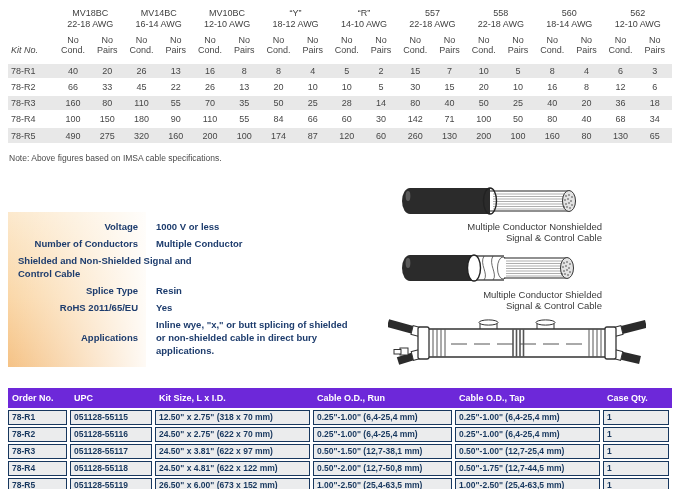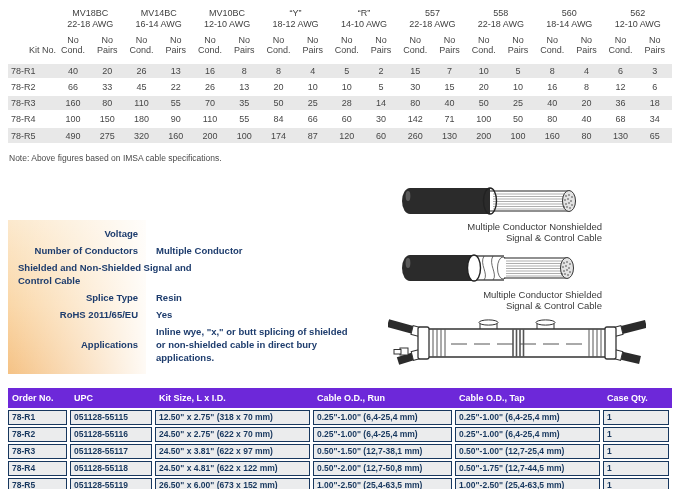--- a/index.html
+++ b/index.html
@@ -11,27 +11,27 @@
   
   .kit-table{
     position:absolute;left:8px;top:6px;width:664px;
     border-collapse:collapse;table-layout:fixed;color:#474747;
   }
   .kit-table th,.kit-table td{font-weight:normal;font-size:9px;text-align:center;padding:0;}
   .kit-table .grp-name{line-height:11px;color:#3f3f3f;}
   .kit-table .grp-awg{line-height:11px;color:#3f3f3f;}
   .kit-table thead tr.grp-row th{padding-bottom:5px;padding-top:2px;text-align:center;}
   .kit-table thead tr.sub-row th{padding-bottom:7px;line-height:10px;vertical-align:bottom;}
-  .kit-table thead th.kitno{ text-align:right;padding-left:3px;}
+  .kit-table thead th.kitno{ text-align:left;padding-left:3px;font-style:italic;}
   .kit-table tbody tr{height:16px;border-top:2px solid #fff;}
   .kit-table tbody tr.odd{background:#e8e8e8;}
   .kit-table tbody td:first-child{text-align:left;padding-left:3px;}
   .note{position:absolute;left:9px;top:153px;font-size:8.5px;color:#4a4a4a;}
   
-  .specs{position:absolute;left:8px;top:220px;width:365px;padding:6px 0 8px 0;}
+  .specs{position:absolute;left:8px;top:212px;width:365px;padding:6px 0 8px 0;}
   .spec-bg{
     position:absolute;left:0;top:0;width:138px;height:100%;
     background:
       linear-gradient(to right, rgba(255,255,255,0) 0%, rgba(255,255,255,0.92) 100%),
       linear-gradient(to bottom,#fce9cd 0%,#fad7a8 55%,#f5c285 100%);
   }
   .spec-row{display:flex;align-items:center;position:relative;padding:2px 0;}
   .spec-label{
     width:130px;padding-right:8px;text-align:right;flex:none;
     font-weight:bold;font-size:9.5px;color:#1d3c6d;line-height:12px;
@@ -311,20 +311,21 @@
       </tr>
     </tbody>
 </table>
 <div class="note">Note: Above figures based on IMSA cable specifications.</div>
 
 <div class="specs">
   <div class="spec-bg"></div>
   <div id="spec-rows">
       <div class="spec-row">
         <div class="spec-label">Voltage</div>
+        <div class="spec-value">1000 V or less</div>
       </div>
       <div class="spec-row">
         <div class="spec-label">Number of Conductors</div>
         <div class="spec-value">Multiple Conductor</div>
       </div>
       <div class="spec-row">
         <div class="spec-value">Shielded and Non-Shielded Signal and Control Cable</div>
       </div>
       <div class="spec-row">
         <div class="spec-label">Splice Type</div>

